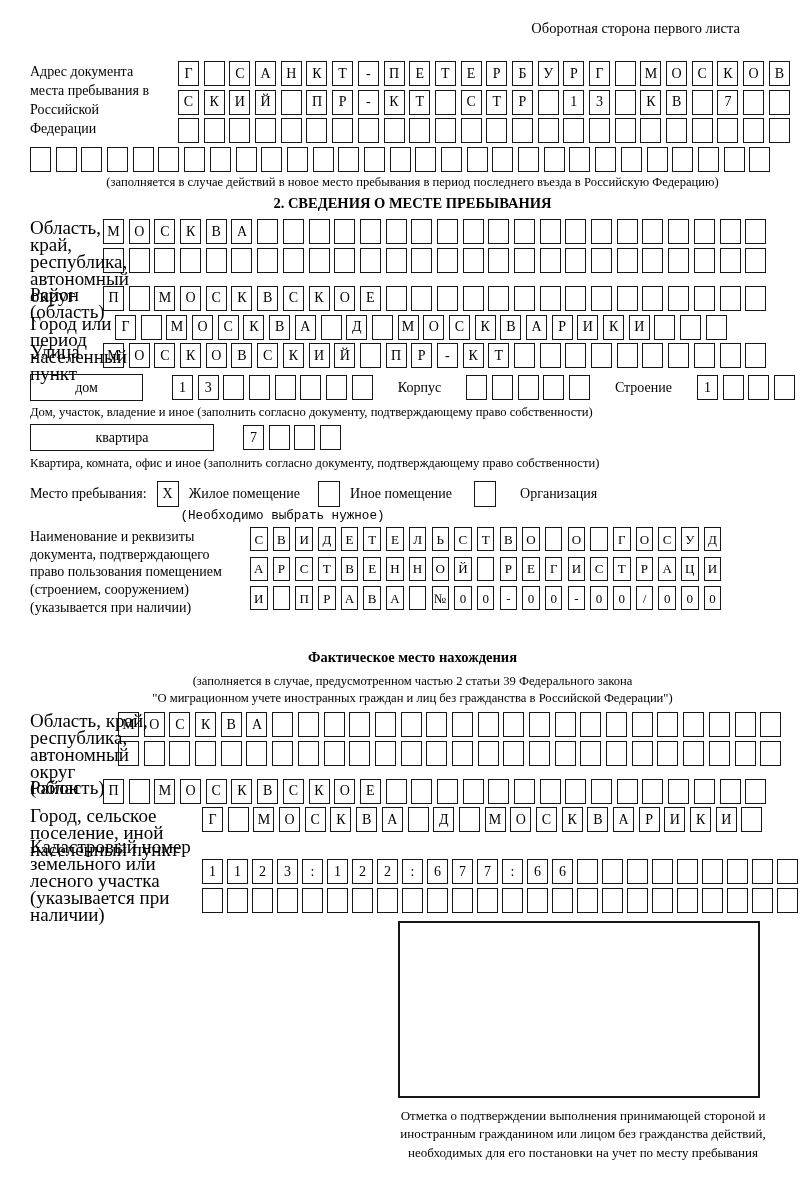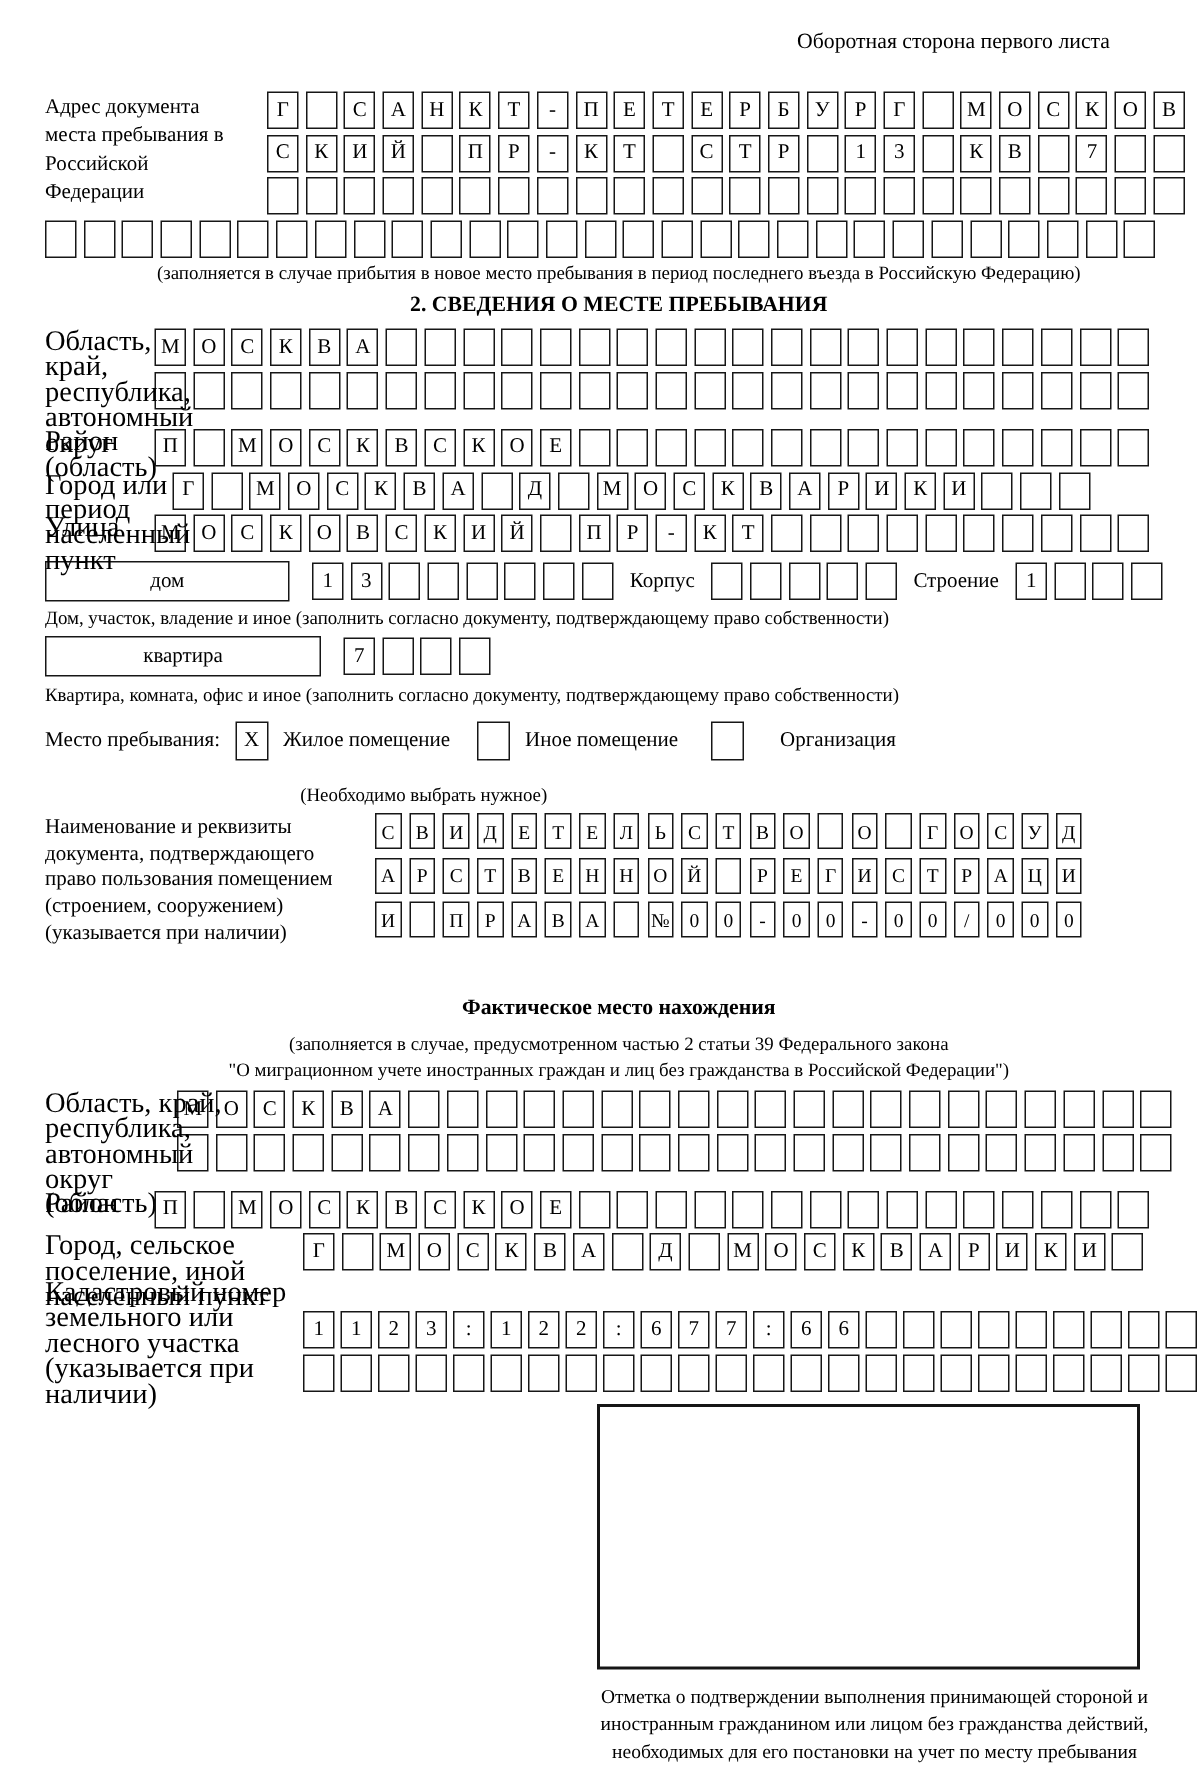--- a/index.html
+++ b/index.html
@@ -30,21 +30,21 @@
   .grp .lbl {
     position:absolute; left:0; top:1px;
     font-size:19px; line-height:16.8px;
   }
   .grp .rows { }
 
   .caption { text-align:center; font-size:12.6px; margin:3px 0 2px 0; }
   .sec-title { text-align:center; font-weight:bold; font-size:14.5px; }
 
   
-  .inline-row { display:flex; align-items:center; gap:7px; }
+  .inline-row { display:flex; align-items:center; gap:21px; }
   .widebox {
     border:1.7px solid #161616; height:27px;
     display:flex; align-items:center; justify-content:center;
     font-size:14px;
   }
   .wb-dom { width:163px; margin-right:8px; }
   .wb-kv  { width:184px; margin-right:8px; }
   .inline-lbl { font-size:14px; padding:0 4px; white-space:nowrap; }
 
   
@@ -180,21 +180,21 @@
       <span class="cb"></span>
       <span class="cb"></span>
       <span class="cb"></span>
       <span class="cb"></span>
       <span class="cb"></span>
       <span class="cb"></span>
       <span class="cb"></span>
       <span class="cb"></span>
       <span class="cb"></span>
     </div>
-  <div class="caption">(заполняется в случае прибытия в новое место пребывания в период последнего въезда в Российскую Федерацию)</div>
+  <div class="caption">(заполняется в случае действий в новое место пребывания в период последнего въезда в Российскую Федерацию)</div>
 
   <div class="sec-title" style="margin-top:5px;">2. СВЕДЕНИЯ О МЕСТЕ ПРЕБЫВАНИЯ</div>
 
   <div class="grp" style="margin-top:7px;">
     <div class="lbl" style="width:96px;">Область, край, республика, автономный округ (область)</div>
     <div class="rows" style="margin-left:73px;">
       <div class="boxrow">
           <span class="cb">М</span>
           <span class="cb">О</span>
           <span class="cb">С</span>
@@ -396,21 +396,21 @@
 
   <div class="stay-row">
     <span class="txt">Место пребывания:</span>
     <span class="chk">X</span>
     <span class="txt">Жилое помещение</span>
     <span class="chk" style="margin-left:18px;"></span>
     <span class="txt">Иное помещение</span>
     <span class="chk" style="margin-left:22px; margin-right:24px;"></span>
     <span class="txt">Организация</span>
   </div>
-  <div class="caption" style="margin-top:16px; margin-right:260px;">(Необходимо выбрать нужное)</div>
+  <div class="caption" style="margin-top:2px; margin-right:260px;font-family:Liberation Mono, monospace;">(Необходимо выбрать нужное)</div>
 
   <div class="grp" style="margin-top:4px; min-height:108px;">
     <div class="lbl" style="width:215px; font-size:14px; line-height:17.6px;">Наименование и реквизиты документа, подтверждающего право пользования помещением (строением, сооружением) (указывается при наличии)</div>
     <div class="rows" style="margin-left:220px;">
       <div class="boxrow small">
           <span class="cb">С</span>
           <span class="cb">В</span>
           <span class="cb">И</span>
           <span class="cb">Д</span>
           <span class="cb">Е</span>

